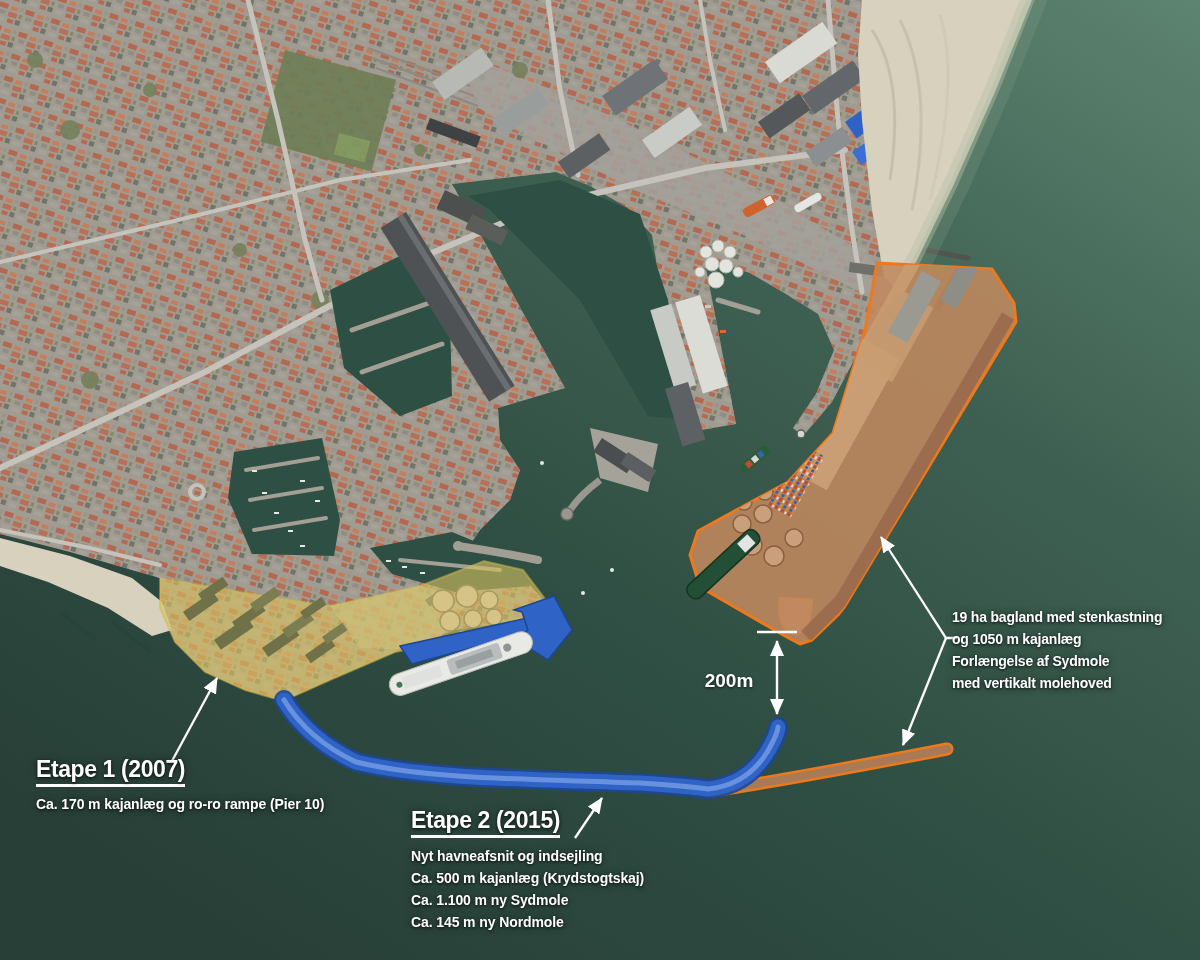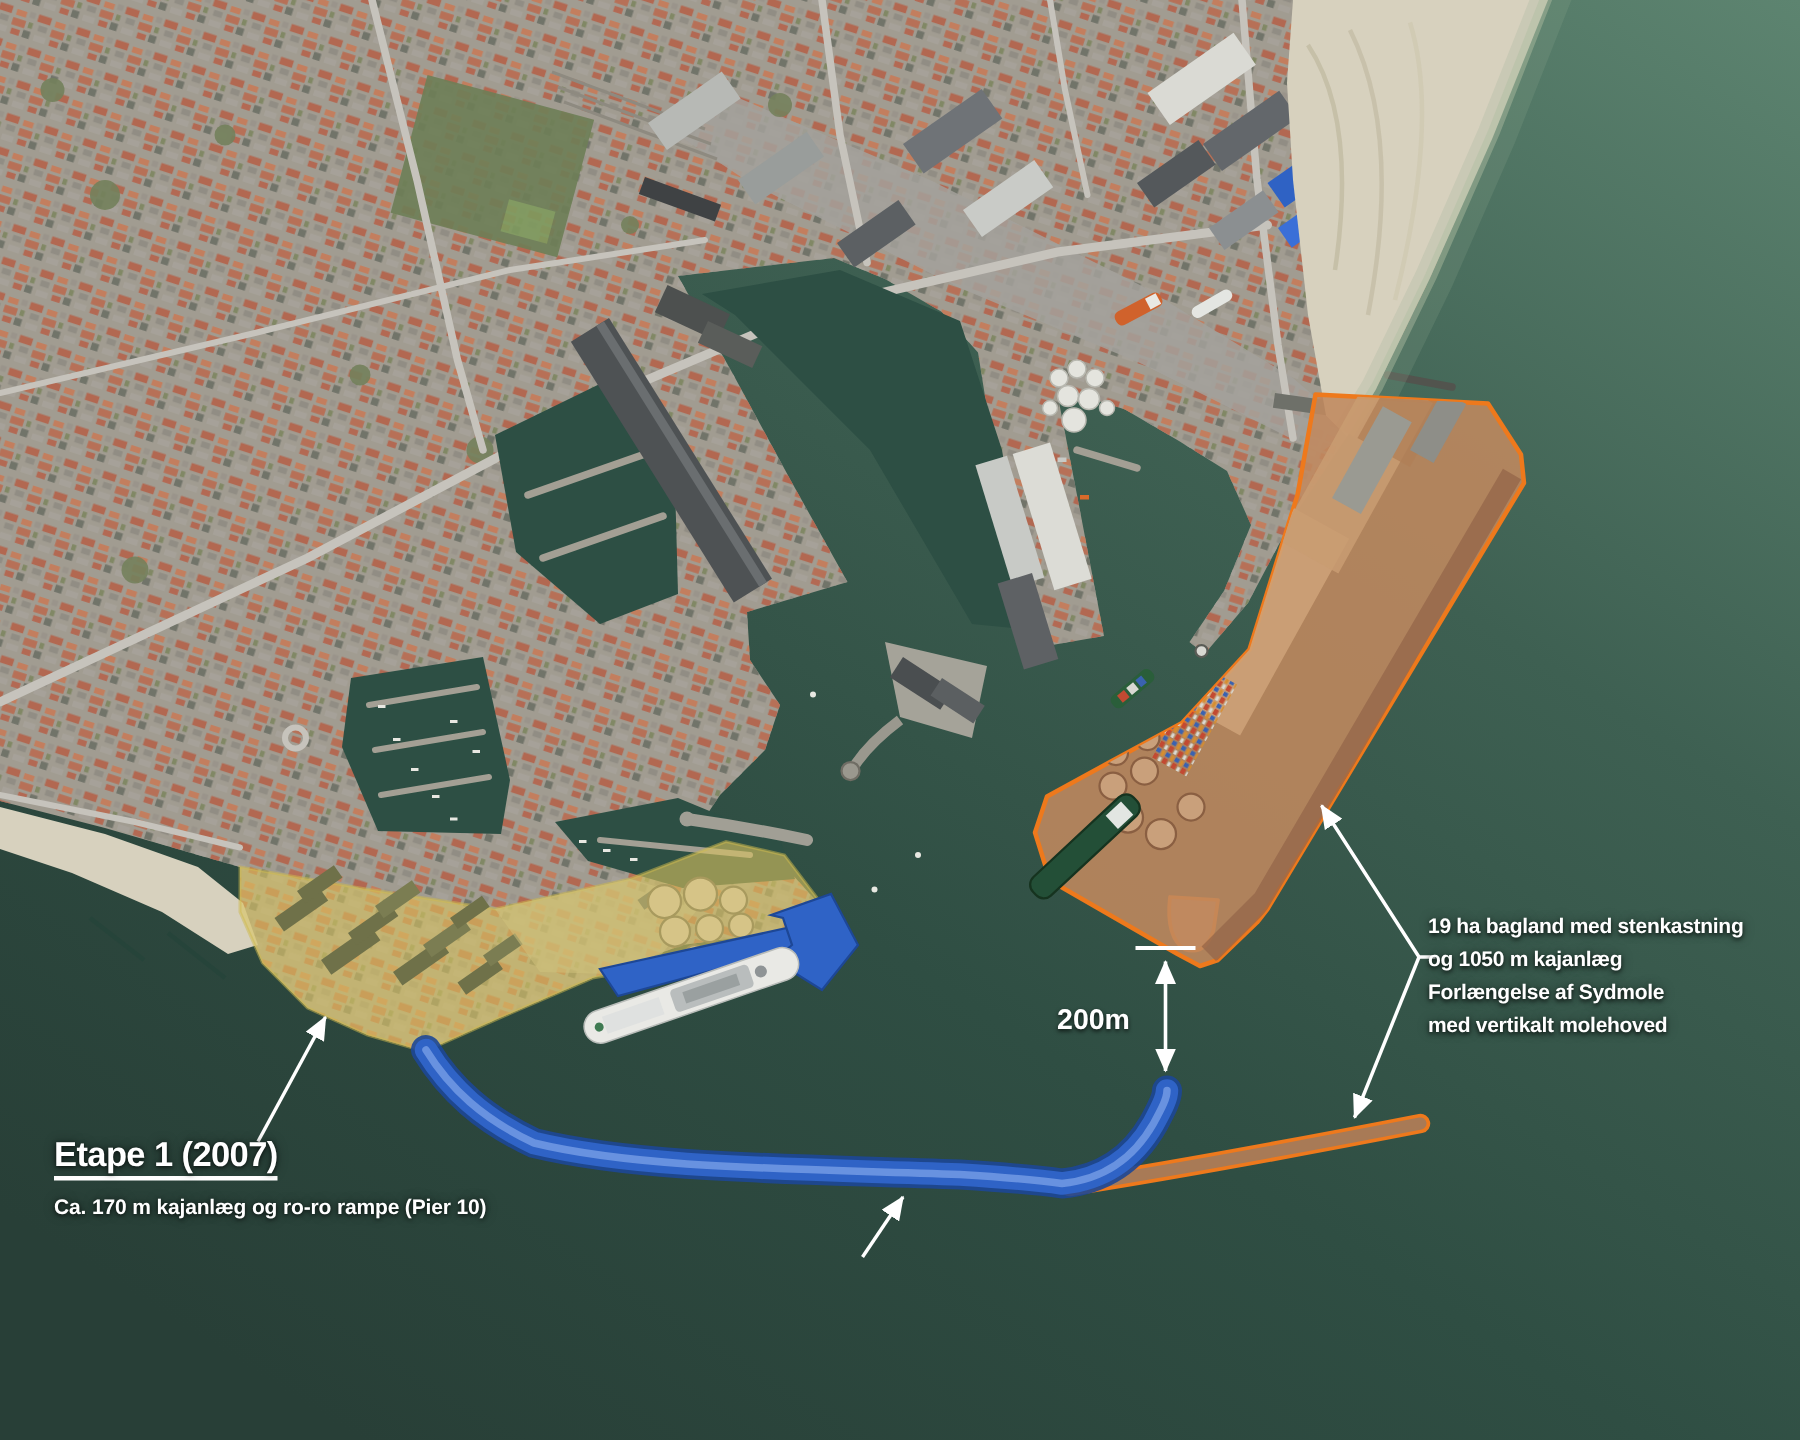--- a/index.html
+++ b/index.html
@@ -401,20 +401,27 @@
     <path d="M777,676 L777,641" stroke-width="2.4" marker-end="url(#arw)"></path>
     <path d="M777,676 L777,714" stroke-width="2.4" marker-end="url(#arw)"></path>
   </g>
 </svg>
 
 <div class="label" id="etape1" style="left:16px;top:757px;margin-left:20px;">
   <div class="title">Etape 1 (2007)</div>
   <div class="line">Ca. 170 m kajanlæg og ro-ro rampe (Pier 10)</div>
 </div>
 
+<div class="label" id="etape2" style="left:411px;top:808px;">
+  <div class="title">Etape 2 (2015)</div>
+  <div class="line">Nyt havneafsnit og indsejling</div>
+  <div class="line">Ca. 500 m kajanlæg (Krydstogtskaj)</div>
+  <div class="line">Ca. 1.100 m ny Sydmole</div>
+  <div class="line">Ca. 145 m ny Nordmole</div>
+</div>
 
 <div class="label" id="etape3" style="left:952px;top:606px;">
   <div class="line">19 ha bagland med stenkastning</div>
   <div class="line">og 1050 m kajanlæg</div>
   <div class="line">Forlængelse af Sydmole</div>
   <div class="line">med vertikalt molehoved</div>
 </div>
 
 <div class="measure-label">200m</div>
 

